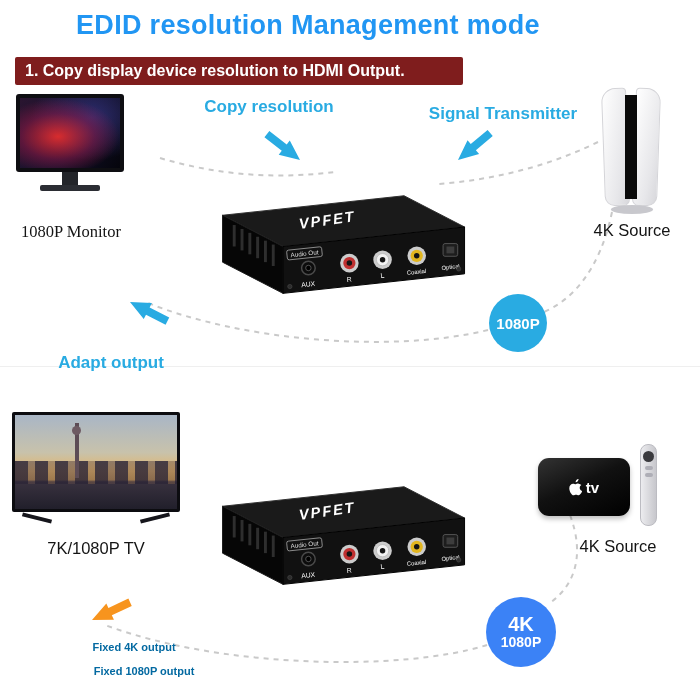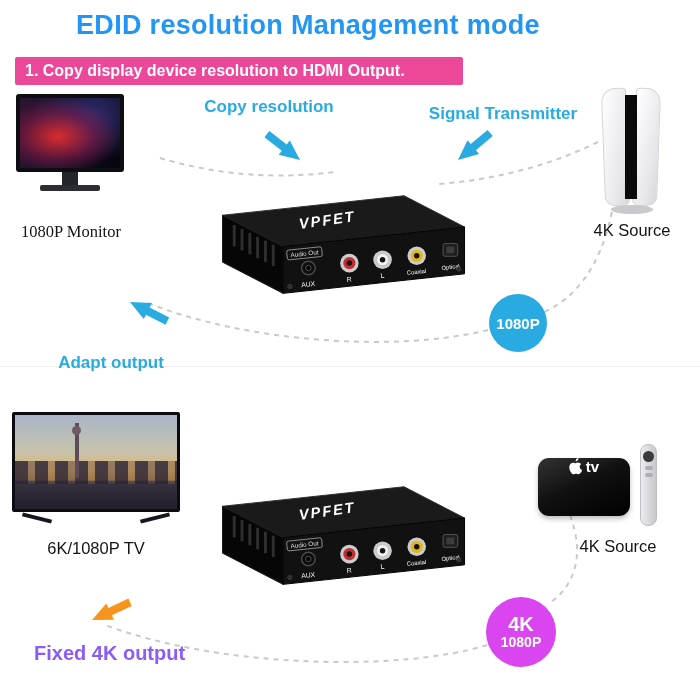--- a/index.html
+++ b/index.html
@@ -3,38 +3,38 @@
 <meta charset="utf-8">
 <style>
   * { margin:0; padding:0; box-sizing:border-box; }
   body { background:#fff; }
   .page { position:relative; width:700px; height:700px; background:#ffffff; overflow:hidden;
           font-family:"Liberation Sans", sans-serif; }
 
   .title { position:absolute; top:10px; left:0; width:616px; text-align:center;
            font-size:27px; font-weight:bold; color:#2196F3; letter-spacing:.3px; z-index:3; }
 
-  .sec-header { position:absolute; background:#ec4899; color:#fff; font-size:16px; font-weight:600;
+  .sec-header { position:absolute; background:#7f1d1d; color:#fff; font-size:16px; font-weight:600;
                 line-height:28px; height:28px; padding:0 10px; white-space:nowrap; z-index:3; border-radius:2px; }
   #sec1-header { left:15px; top:57px; width:448px; }
   #sec2-header { left:15px; top:374px; width:458px; }
 
   .divider { position:absolute; left:0; top:366px; width:700px; height:1px; background:#efefef; }
 
   
   .lbl { position:absolute; z-index:3; text-align:center; line-height:1.25; }
   .blue { color:#29ABE2; font-size:17px; font-weight:600; }
   .dark { color:#141414; font-size:16.5px; font-weight:500; }
-  .orange { color:#8b5cf6; font-size:20px; font-weight:bold; text-align:left; }
+  .orange { color:#0369a1; font-size:11px; font-weight:bold; text-align:center; }
 
   
   .badge { position:absolute; border-radius:50%; color:#fff; display:flex; flex-direction:column;
            align-items:center; justify-content:center; font-weight:bold; z-index:3; }
   #badge1 { left:489px; top:294px; width:58px; height:58px; background:#29ABE2; font-size:15px; }
-  #badge2 { left:486px; top:597px; width:70px; height:70px; background:#d946ef; }
+  #badge2 { left:486px; top:597px; width:70px; height:70px; background:#3b82f6; }
   #badge2 .l1 { font-size:20px; line-height:21px; }
   #badge2 .l2 { font-size:14px; line-height:15px; }
 
   
   .monitor { position:absolute; left:16px; top:94px; width:108px; z-index:2; }
   .monitor-bezel { width:108px; height:78px; background:#0e0e12; border-radius:3px; padding:4px; }
   .monitor-screen { width:100%; height:100%;
       background:
         radial-gradient(ellipse at 38% 55%, rgba(225,45,45,.95), rgba(140,25,70,.55) 42%, rgba(0,0,0,0) 70%),
         radial-gradient(ellipse at 72% 28%, rgba(70,70,170,.55), rgba(0,0,0,0) 60%),
@@ -62,21 +62,21 @@
              border:1px solid #d4d4d8; }
   .ps5-fin.left  { left:7px;  top:2px; border-radius:14px 4px 6px 10px; transform:rotate(-2deg); }
   .ps5-fin.right { left:38px; top:2px; border-radius:4px 14px 10px 6px; transform:rotate(2deg); }
   .ps5-core { position:absolute; left:29px; top:9px; width:12px; height:104px; background:#0a0a0a; }
   .ps5-base { position:absolute; left:15px; bottom:0px; width:42px; height:9px; background:#c8c8cd; border-radius:50%; }
 
   
   .appletv { position:absolute; left:538px; top:452px; width:130px; height:90px; z-index:2; }
   .atv-box { position:absolute; left:0; top:6px; width:92px; height:58px; border-radius:11px;
              background:linear-gradient(155deg,#333 0%, #111 45%, #000 100%);
-             display:flex; justify-content:center; gap:4px;
+             display:flex; align-items:center; justify-content:center; gap:4px;
              box-shadow:0 3px 5px rgba(0,0,0,.25); }
   .atv-tv { color:#fff; font-size:15px; font-weight:bold; }
   .remote { position:absolute; left:102px; top:-8px; width:17px; height:82px; border-radius:8px;
             background:linear-gradient(90deg,#ececef,#c7c7cc); border:1px solid #bcbcc2; }
   .remote-pad { width:11px; height:11px; border-radius:50%; background:#3a3a3e; margin:6px auto 4px; }
   .remote-btn { width:8px; height:4px; border-radius:2px; background:#aeaeb6; margin:3px auto; }
 
   
   .device { position:absolute; width:265px; height:122px; z-index:2; }
   #device1 { left:212px; top:186px; }
@@ -194,21 +194,21 @@
     <div class="tv-bezel">
       <div class="tv-screen">
         <div class="tv-skyline"></div>
         <div class="tv-tower"></div>
         <div class="tv-tower-ball"></div>
       </div>
       <div class="tv-foot left"></div>
       <div class="tv-foot right"></div>
     </div>
   </div>
-  <div class="lbl dark" style="left:12px; top:538px; width:168px;">6K/1080P TV</div>
+  <div class="lbl dark" style="left:12px; top:538px; width:168px;">7K/1080P TV</div>
 
   <svg class="device" id="device2" viewBox="0 0 270 125">
     <polygon points="72,62 258,42 196,10 10,30" fill="#1a1a1a" stroke="#2e2e2e" stroke-width="1"></polygon>
     <polygon points="10,30 72,62 72,110 10,78" fill="#060606" stroke="#1c1c1c" stroke-width="1"></polygon>
     <polygon points="72,62 258,42 258,90 72,110" fill="#111111" stroke="#000" stroke-width="1"></polygon>
     <g stroke="#2e2e2e" stroke-width="3">
       <line x1="22" y1="40" x2="22" y2="62"></line>
         <line x1="30" y1="44" x2="30" y2="66"></line>
       <line x1="38" y1="48" x2="38" y2="70"></line>
         <line x1="46" y1="52" x2="46" y2="74"></line>
@@ -262,14 +262,15 @@
     </div>
   </div>
   <div class="lbl dark" style="left:558px; top:536px; width:120px;">4K Source</div>
 
   <div class="badge" id="badge2">
     <span class="l1">4K</span>
     <span class="l2">1080P</span>
   </div>
 
   <div class="lbl orange" style="left:34px; top:641px; width:200px;">Fixed 4K output</div>
+  <div class="lbl orange" style="left:34px; top:665px; width:220px;">Fixed 1080P output</div>
 
 </div>
 
 </body></html>

